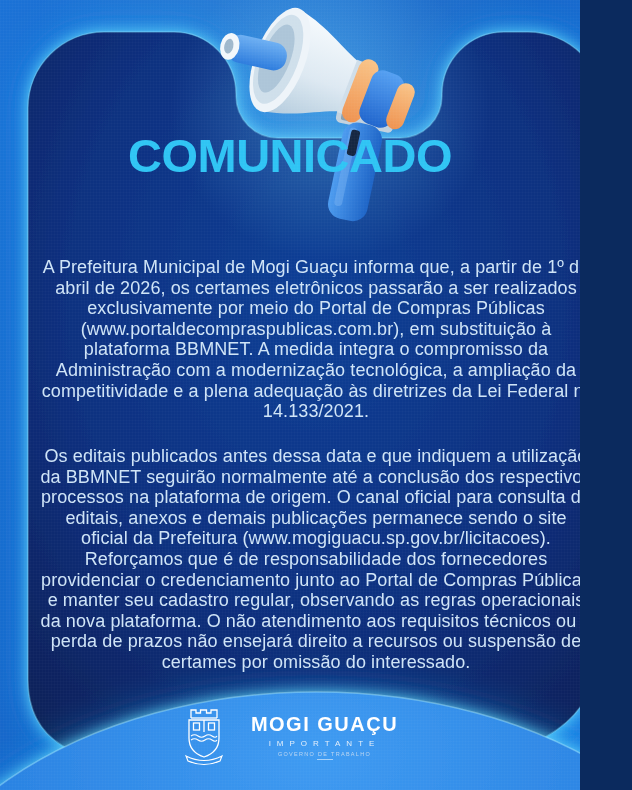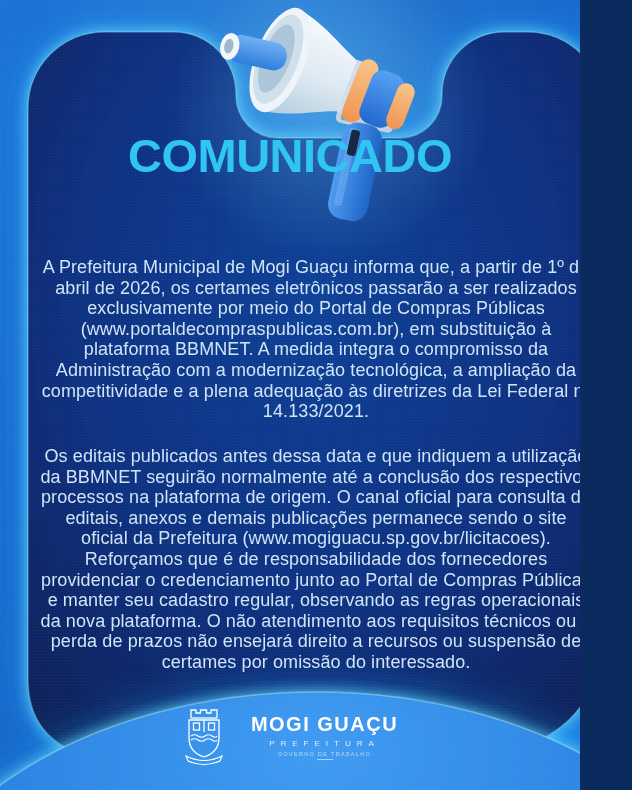--- a/index.html
+++ b/index.html
@@ -144,20 +144,20 @@
         <path d="M22 14 V26"></path>
         <rect x="11.5" y="17" width="6" height="7"></rect>
         <rect x="26.5" y="17" width="6" height="7"></rect>
         <path d="M9 30 q3.5 -2.5 7 0 t7 0 t7 0 t5 0" stroke-width="1.1"></path>
         <path d="M9 34 q3.5 -2.5 7 0 t7 0 t7 0 t5 0" stroke-width="1.1"></path>
         <path d="M4 50 Q22 59 40 50 L38 55 Q22 62 6 55 Z" stroke-width="1.1"></path>
       </g>
     </svg>
     <div class="logo-text">
       <div class="logo-city">MOGI GUAÇU</div>
-      <div class="logo-org">PREFEITURA</div>
+      <div class="logo-org">IMPORTANTE</div>
       <div class="logo-tagline">GOVERNO DE TRABALHO</div>
       <div class="logo-rule"></div>
     </div>
   </div>
 
   <div class="texture"></div>
 </div>
 
 </body></html>

